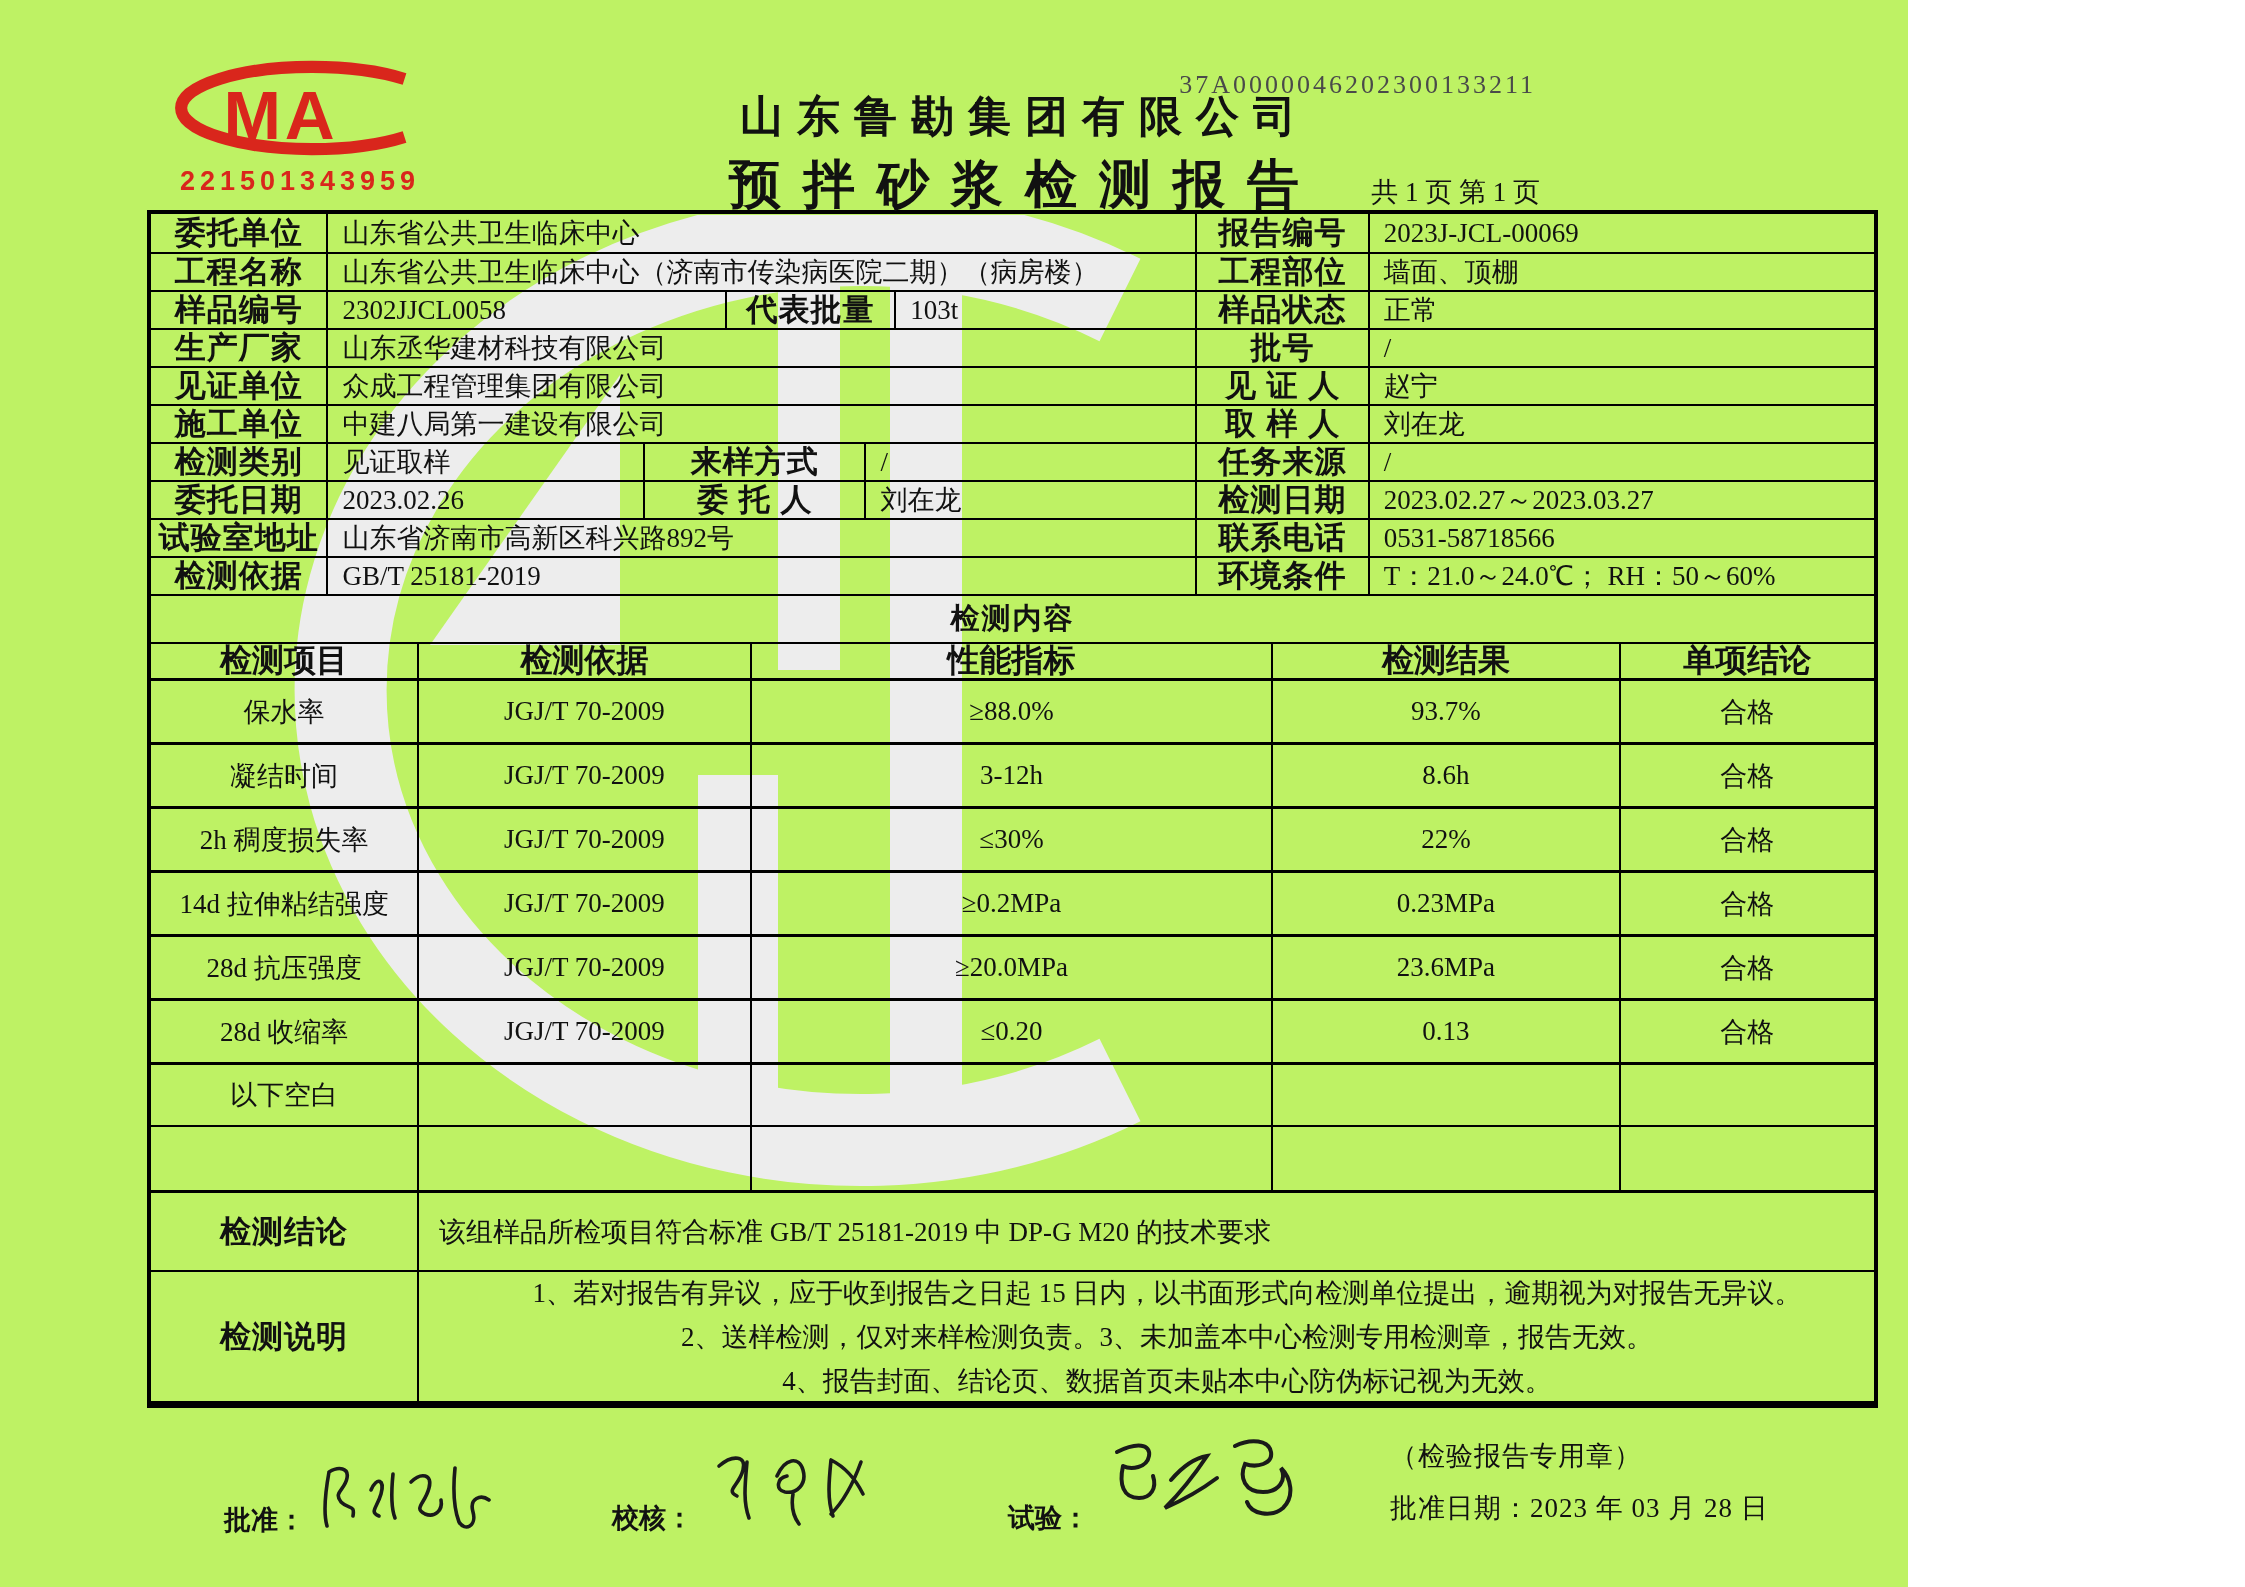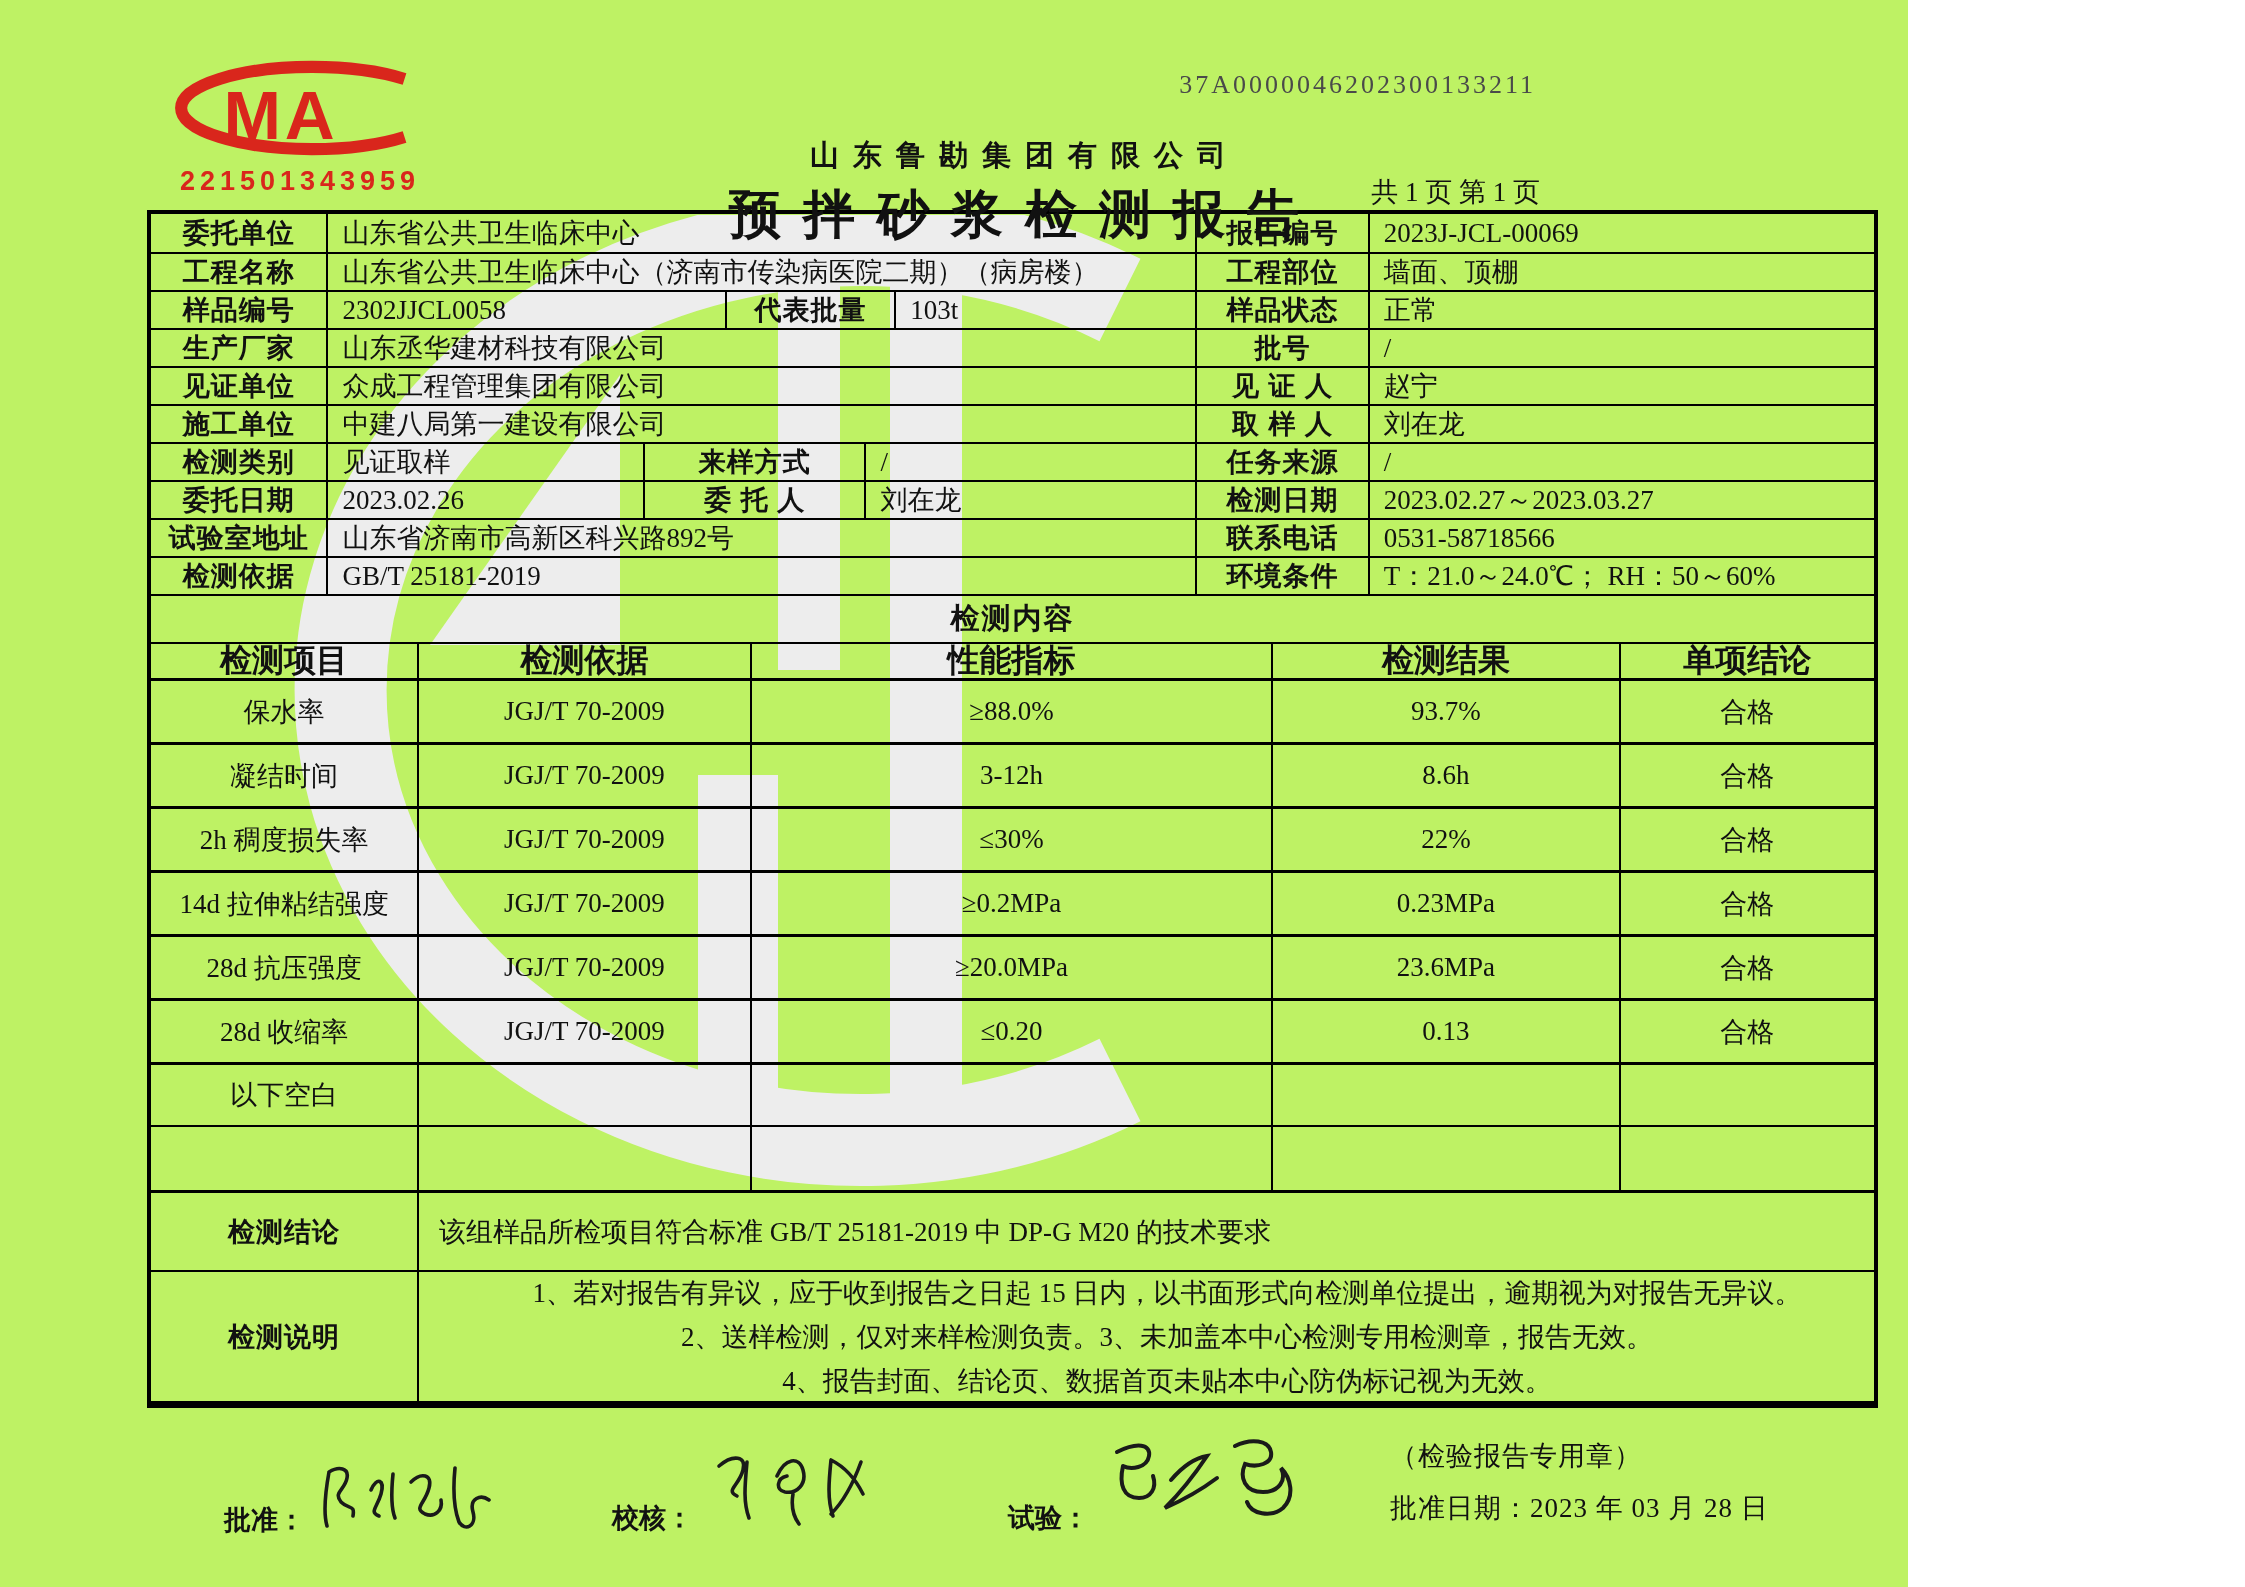--- a/index.html
+++ b/index.html
@@ -3,40 +3,40 @@
 <meta charset="utf-8">
 <style>
   html,body{margin:0;padding:0;background:#fff;}
   .page{position:relative;width:1908px;height:1587px;background:#bef264;overflow:hidden;
         font-family:"Liberation Serif",serif;color:#111;}
   
   .cma-block{position:absolute;left:150px;top:56px;width:300px;text-align:center;}
   .cma-num{color:#d9261c;font-family:"Liberation Sans",sans-serif;font-weight:bold;
            font-size:27px;letter-spacing:5px;margin-top:2px;}
   .title-block{position:absolute;left:570px;top:88px;width:910px;text-align:center;z-index:2;}
-  .company{font-family:"Liberation Sans",sans-serif;font-weight:bold;font-size:29px;
-           letter-spacing:14px;white-space:nowrap;margin-top:48px;}
+  .company{font-family:"Liberation Sans",sans-serif;font-weight:bold;font-size:43px;
+           letter-spacing:14px;white-space:nowrap;}
   .report-title{font-family:"Liberation Sans",sans-serif;font-weight:bold;font-size:52px;
            letter-spacing:22px;white-space:nowrap;margin-top:4px;}
   .serial{position:absolute;top:70px;right:372px;font-size:26px;letter-spacing:3px;color:#4a4a4a;}
   .page-info{position:absolute;top:174px;right:368px;font-size:27px;}
   .qr{position:absolute;left:1993px;top:60px;width:128px;height:128px;}
   
   .wm{position:absolute;left:230px;top:215px;z-index:0;}
   
   .report-table{position:absolute;left:147px;top:210px;width:1731px;z-index:1;
                 border:4px solid #000;border-bottom:7px solid #000;box-sizing:border-box;}
   .row{display:flex;border-top:2px solid #000;box-sizing:border-box;}
   .row:first-child{border-top:none;}
   .row>div{box-sizing:border-box;display:flex;align-items:center;border-left:2px solid #000;
            overflow:hidden;white-space:nowrap;}
   .row>div:first-child{border-left:none;}
   .h38{height:38px;} .h48{height:48px;} .h36{height:36px;} .h64{height:64px;}
   .h63{height:63px;} .h65{height:65px;} .h80{height:80px;} .h131{height:131px;}
-  .lbl{font-family:"Liberation Sans",sans-serif;font-weight:bold;font-size:27px;
+  .lbl{font-family:"Liberation Sans",sans-serif;font-weight:bold;font-size:31px;
        justify-content:center;letter-spacing:1px;}
   .val{font-size:27px;padding-left:14px;}
   
   .w-l{width:10.18%;} .w-va{width:50.43%;} .w-rl{width:10.01%;} .w-rv{width:29.38%;}
   .w-b1{width:23.13%;} .w-b2{width:9.83%;} .w-b3{width:17.47%;}
   .w-c1{width:18.39%;} .w-c2{width:12.84%;} .w-c3{width:19.20%;}
   
   .band{justify-content:center;font-family:"Liberation Sans",sans-serif;font-weight:bold;
         font-size:29px;width:100%;letter-spacing:2px;}
   .ct1{width:15.44%;} .ct2{width:19.32%;} .ct3{width:30.25%;} .ct4{width:20.18%;} .ct5{width:14.81%;}

